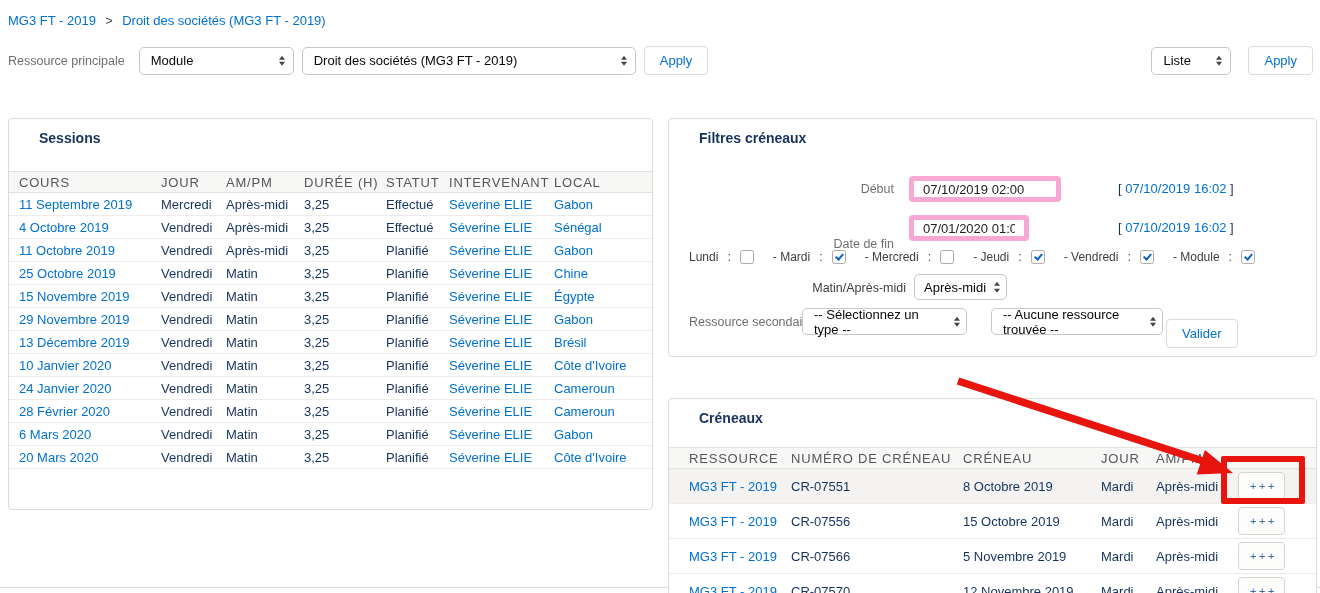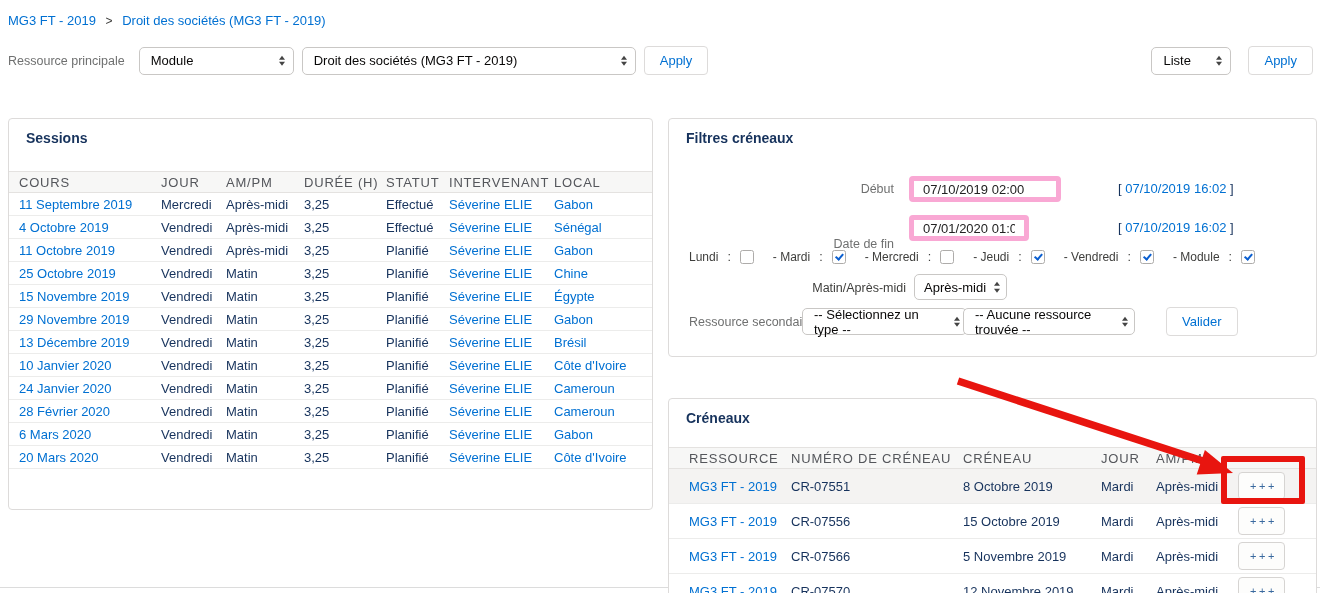--- a/index.html
+++ b/index.html
@@ -22,21 +22,21 @@
   .sel .arrows { position:absolute; right:8px; top:50%; transform:translateY(-50%); display:flex; flex-direction:column; align-items:center; }
   .sel .arrows i { display:block; width:0; height:0; border-left:3.5px solid transparent; border-right:3.5px solid transparent; }
   .sel .arrows i.up { border-bottom:4.5px solid #444; margin-bottom:2.5px; }
   .sel .arrows i.dn { border-top:4.5px solid #444; }
 
   .btn { height:29px; background:#fff; border:1px solid #dddbda; border-radius:4px; color:#0070d2;
          font-size:13px; padding:0 15px; cursor:pointer; font-family:"Liberation Sans", sans-serif; }
 
   
   .panel { position:absolute; background:#fff; border:1px solid #dddbda; border-radius:4px; z-index:1; }
-  .panel h2 { font-size:14px; font-weight:bold; color:#16325c; margin:11px 0 0 17px; }
+  .panel h2 { font-size:14px; font-weight:bold; color:#16325c; margin:11px 0 0 30px; }
   .panel-sessions { left:8px;  top:118px; width:645px; height:392px; }
   .panel-filters  { left:668px; top:118px; width:649px; height:239px; }
   .panel-creneaux { left:668px; top:398px; width:649px; height:260px; }
 
   
   table { border-collapse:collapse; table-layout:fixed; width:100%; }
   .grid { position:absolute; left:0; right:0; }
   .panel-sessions .grid { top:52px; }
   .panel-creneaux .grid { top:48px; }
   th { font-size:13px; font-weight:normal; color:#54565b; letter-spacing:.8px; text-align:left;
@@ -327,28 +327,28 @@
     </span>
 
     <span class="f-label" style="left:20px; top:196px; width:110px; text-align:left;">Ressource secondaire</span>
     <span class="sel" style="position:absolute; left:133px; top:189px; width:165px; height:27px;">
       <span>-- Sélectionnez un type --</span>
       <span class="arrows" style="right:6px;">
           <i class="up"></i>
           <i class="dn"></i>
         </span>
     </span>
-    <span class="sel" style="position:absolute; left:294px; top:189px; width:172px; height:27px;">
+    <span class="sel" style="position:absolute; left:322px; top:189px; width:172px; height:27px;">
       <span>-- Aucune ressource trouvée --</span>
       <span class="arrows" style="right:6px;">
           <i class="up"></i>
           <i class="dn"></i>
         </span>
     </span>
-    <button class="btn" style="position:absolute; left:497px; top:188px;">Valider</button>
+    <button class="btn" style="position:absolute; left:497px; top:200px;">Valider</button>
   </section>
 
   <section class="panel panel-creneaux">
     <h2>Créneaux</h2>
     <div class="grid">
       <table>
         <colgroup>
           <col style="width:122px">
             <col style="width:172px">
             <col style="width:138px">

